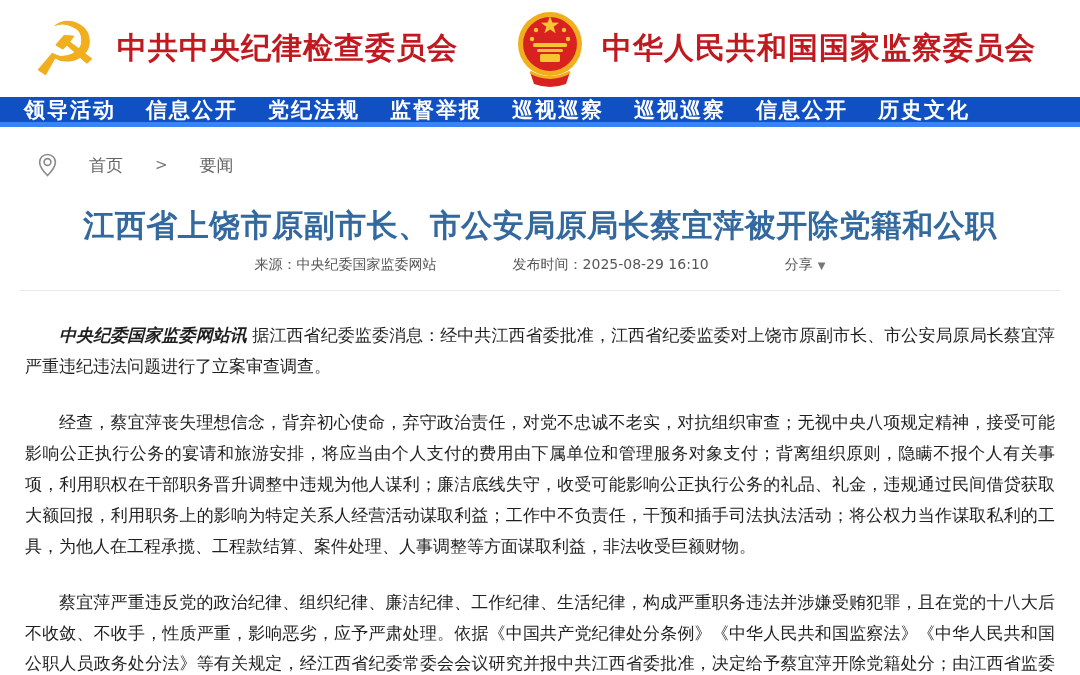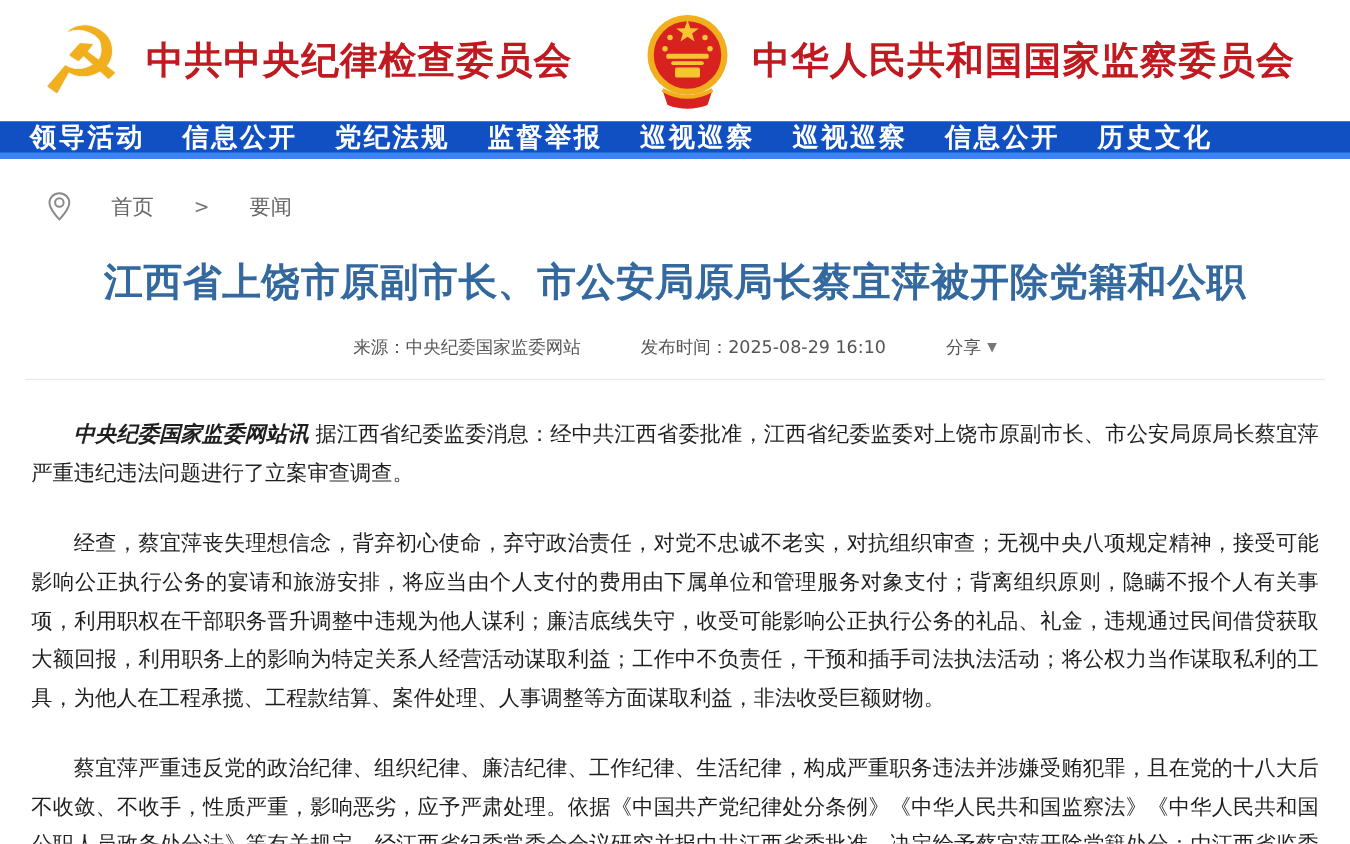--- a/index.html
+++ b/index.html
@@ -54,23 +54,23 @@
   .crumb { cursor: pointer; }
 
   
   .article-title {
     margin: 28px 40px 0;
     text-align: center;
     color: #33699e; font-size: 31px; font-weight: bold;
     letter-spacing: 0.5px;
   }
   .article-meta {
-    margin-top: 22px;
+    margin-top: 9px;
     display: flex; justify-content: center; align-items: flex-end;
-    gap: 48px;
+    gap: 76px;
     color: #555555; font-size: 14px;
   }
   .meta-item { white-space: nowrap; }
   .share { display: flex; align-items: center; gap: 5px; cursor: pointer; }
   .share .caret { font-size: 10px; color: #777; }
 
   .divider {
     border: none; border-top: 1px solid #e9e9e9;
     margin: 16px 20px 0;
   }

